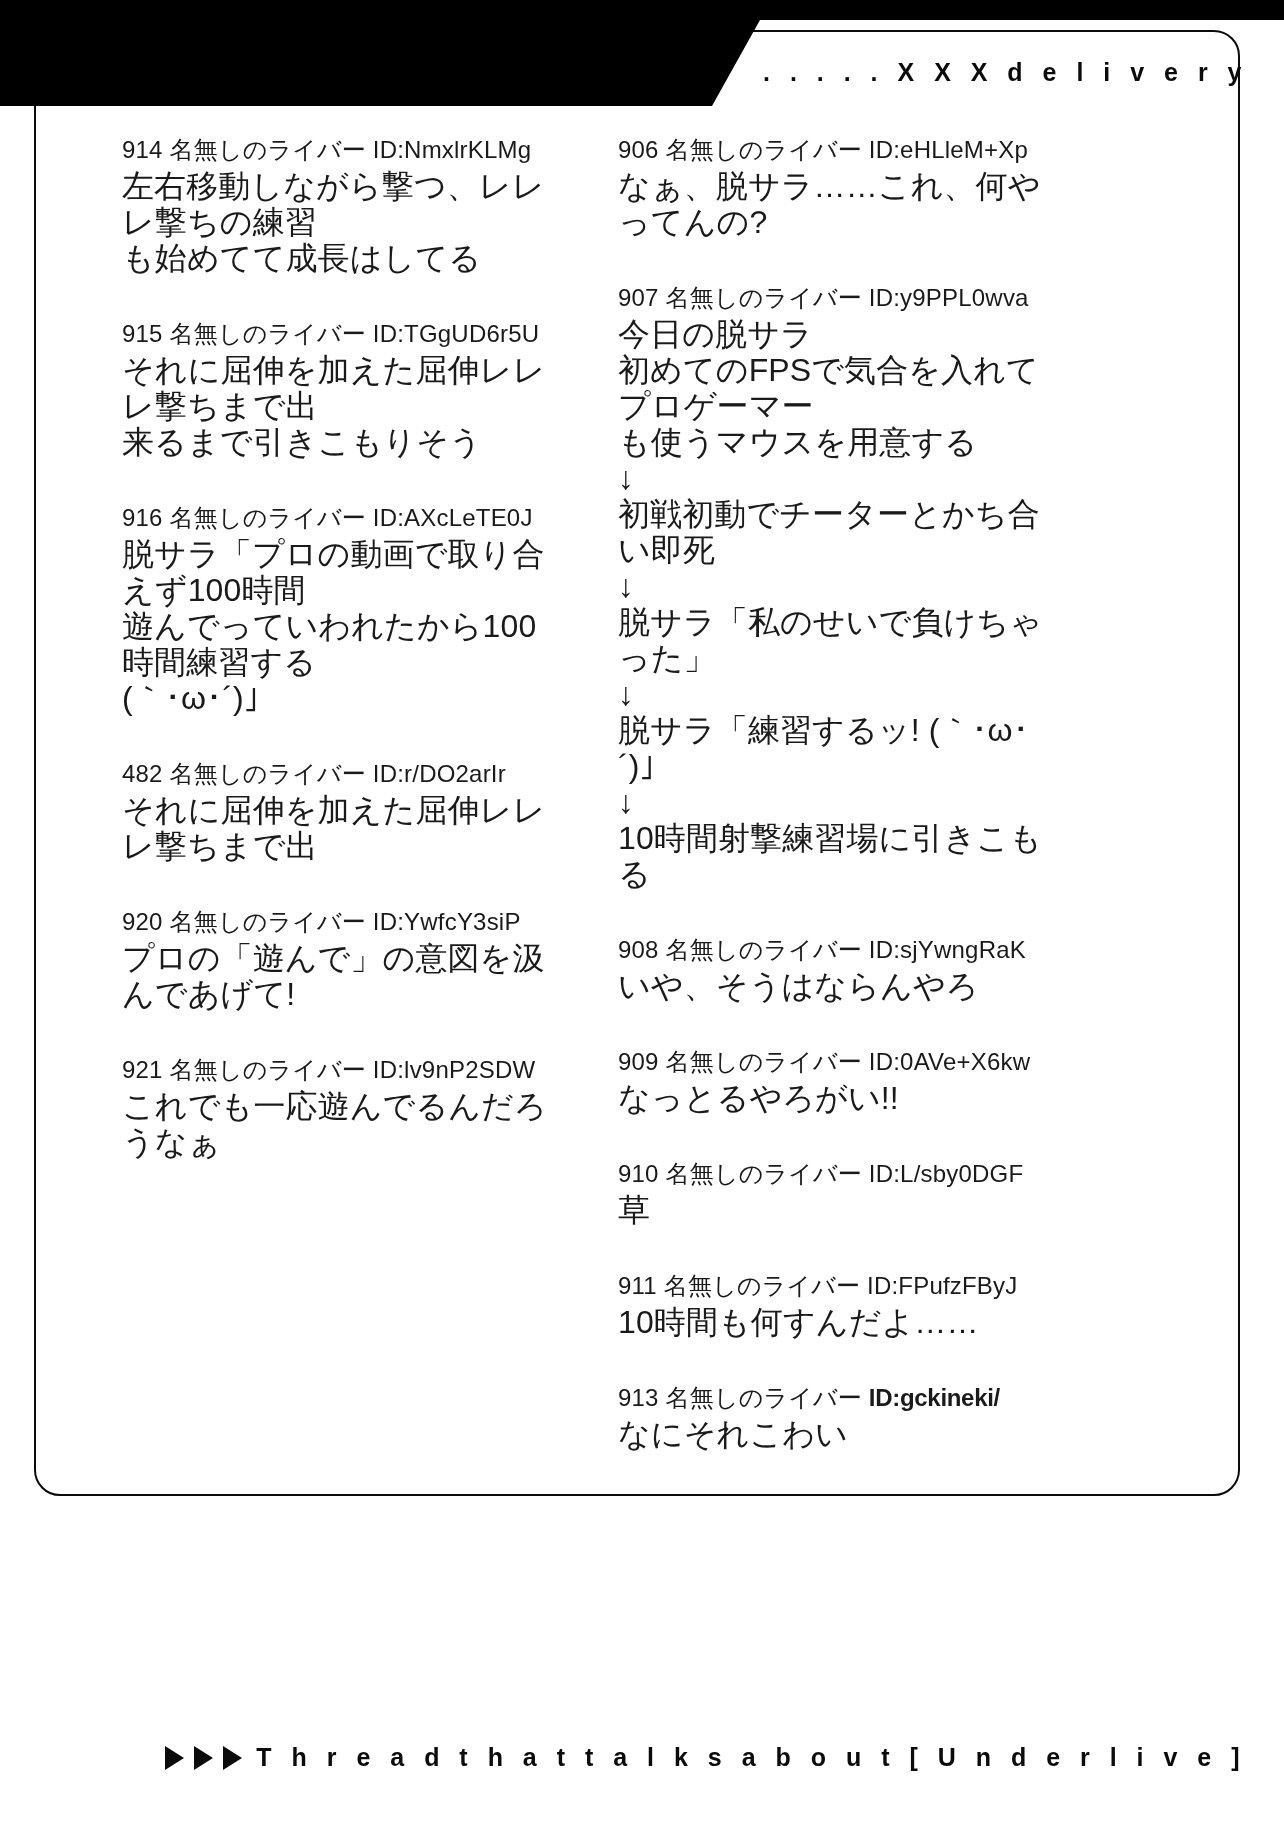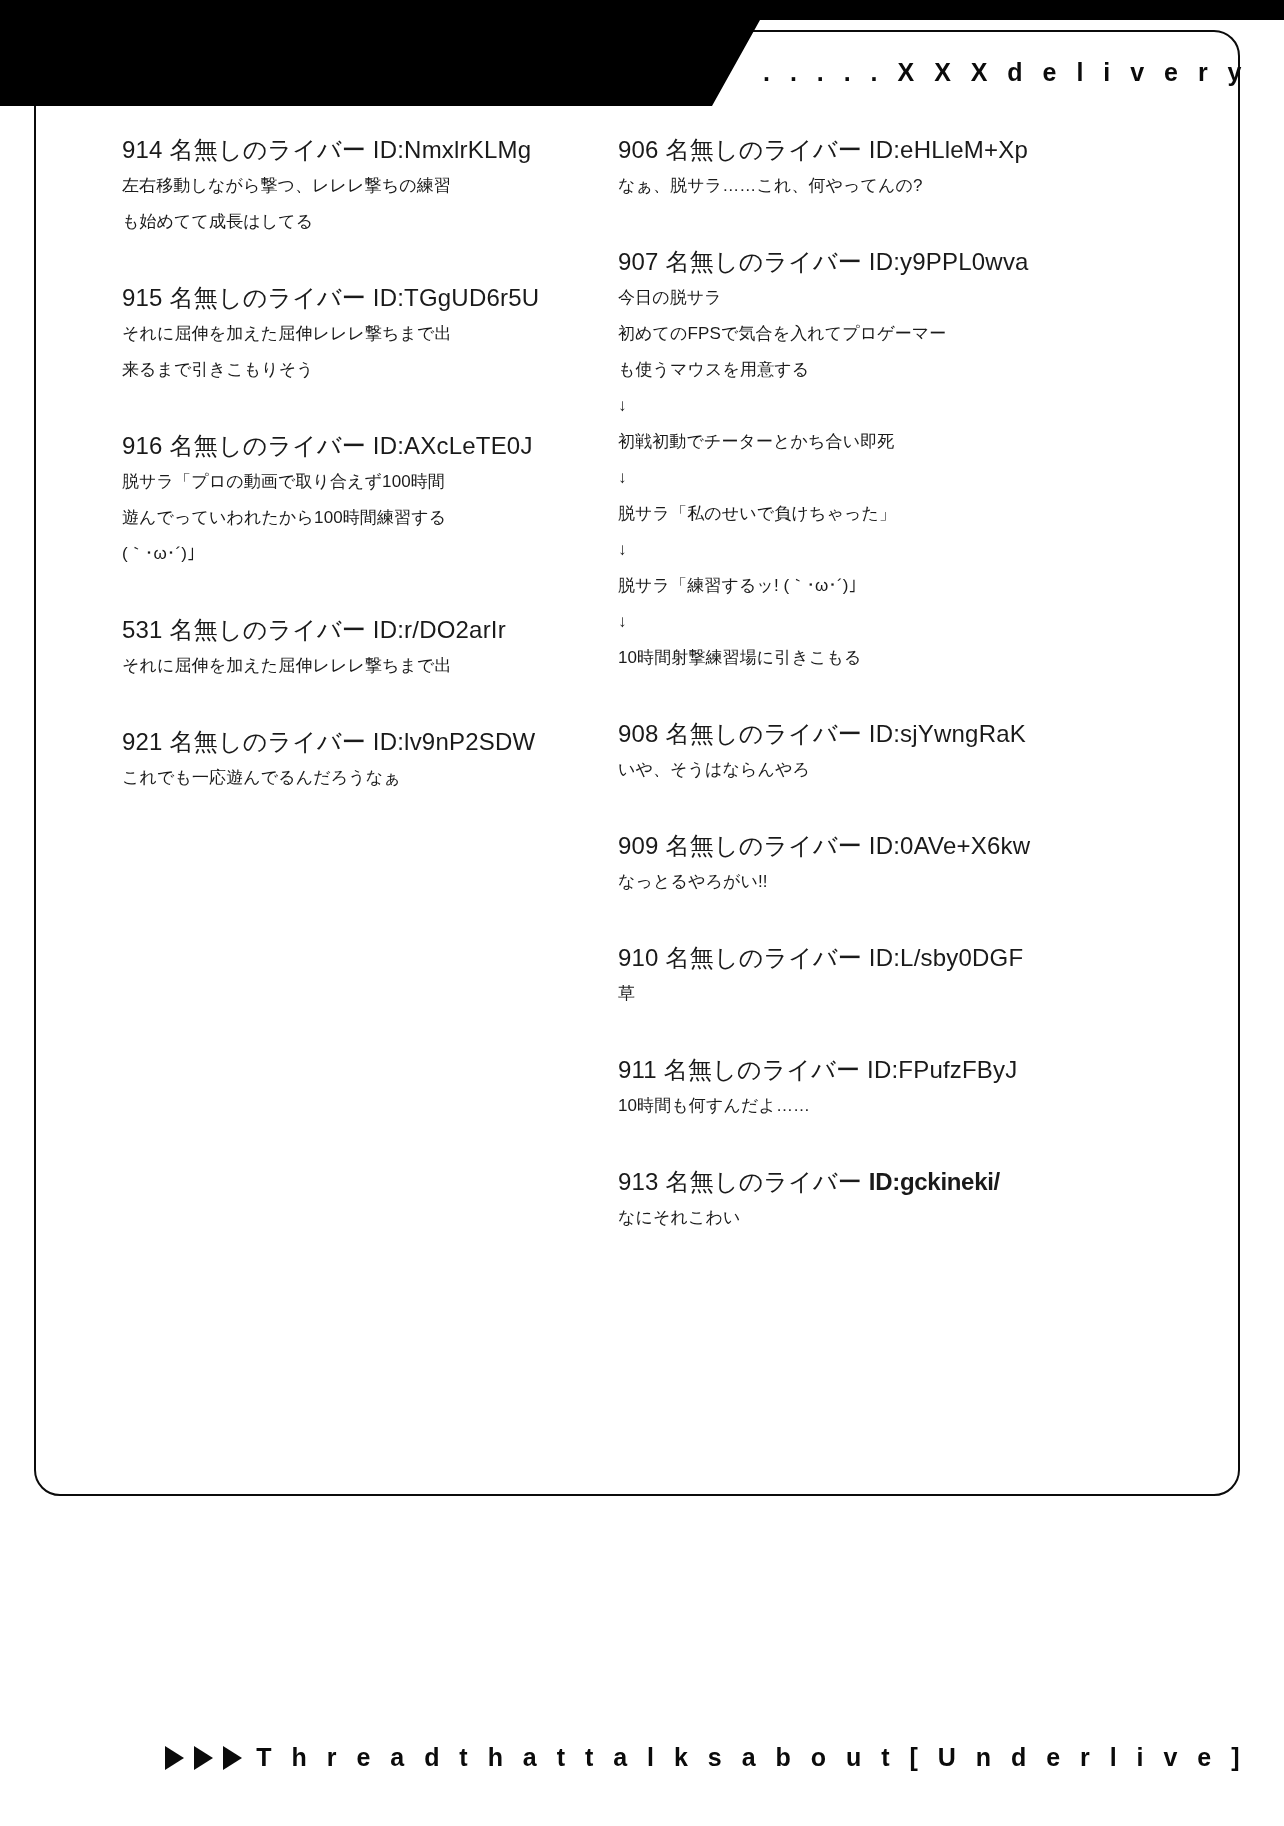--- a/index.html
+++ b/index.html
@@ -65,21 +65,21 @@
   .post-head{
     font-size:24px;
     line-height:36px;
     letter-spacing:0.2px;
     white-space:nowrap;
   }
   .post-head .pid{ }
   .post-head .uid{ }
   .post-head .uid.bold{ font-weight:700; letter-spacing:-0.3px; }
   .post-body{
-    font-size:17px;
+    font-size:32px;
     line-height:36px;
     letter-spacing:0.1px;
     white-space:pre-wrap;
   }
 
   
   .footer{
     position:absolute;
     left:0; bottom:14px;
     width:1284px;
@@ -128,22 +128,26 @@
         <div class="post-body">それに屈伸を加えた屈伸レレレ撃ちまで出
 来るまで引きこもりそう</div>
       </div>
       <div class="post">
         <div class="post-head"><span class="pid">916</span> <span>名無しのライバー</span> <span class="uid">ID:AXcLeTE0J</span></div>
         <div class="post-body">脱サラ「プロの動画で取り合えず100時間
 遊んでっていわれたから100時間練習する
 (｀･ω･´)」</div>
       </div>
       <div class="post">
-        <div class="post-head"><span class="pid">531</span> <span>名無しのライバー</span> <span class="uid">ID:r/DO2arIr</span></div>
+        <div class="post-head"><span class="pid">482</span> <span>名無しのライバー</span> <span class="uid">ID:r/DO2arIr</span></div>
         <div class="post-body">それに屈伸を加えた屈伸レレレ撃ちまで出</div>
+      </div>
+      <div class="post">
+        <div class="post-head"><span class="pid">920</span> <span>名無しのライバー</span> <span class="uid">ID:YwfcY3siP</span></div>
+        <div class="post-body">プロの「遊んで」の意図を汲んであげて!</div>
       </div>
       <div class="post">
         <div class="post-head"><span class="pid">921</span> <span>名無しのライバー</span> <span class="uid">ID:lv9nP2SDW</span></div>
         <div class="post-body">これでも一応遊んでるんだろうなぁ</div>
       </div>
     </div>
   <div class="col col-right" id="right-col">
       <div class="post">
         <div class="post-head"><span class="pid">906</span> <span>名無しのライバー</span> <span class="uid">ID:eHLleM+Xp</span></div>
         <div class="post-body">なぁ、脱サラ……これ、何やってんの?</div>

